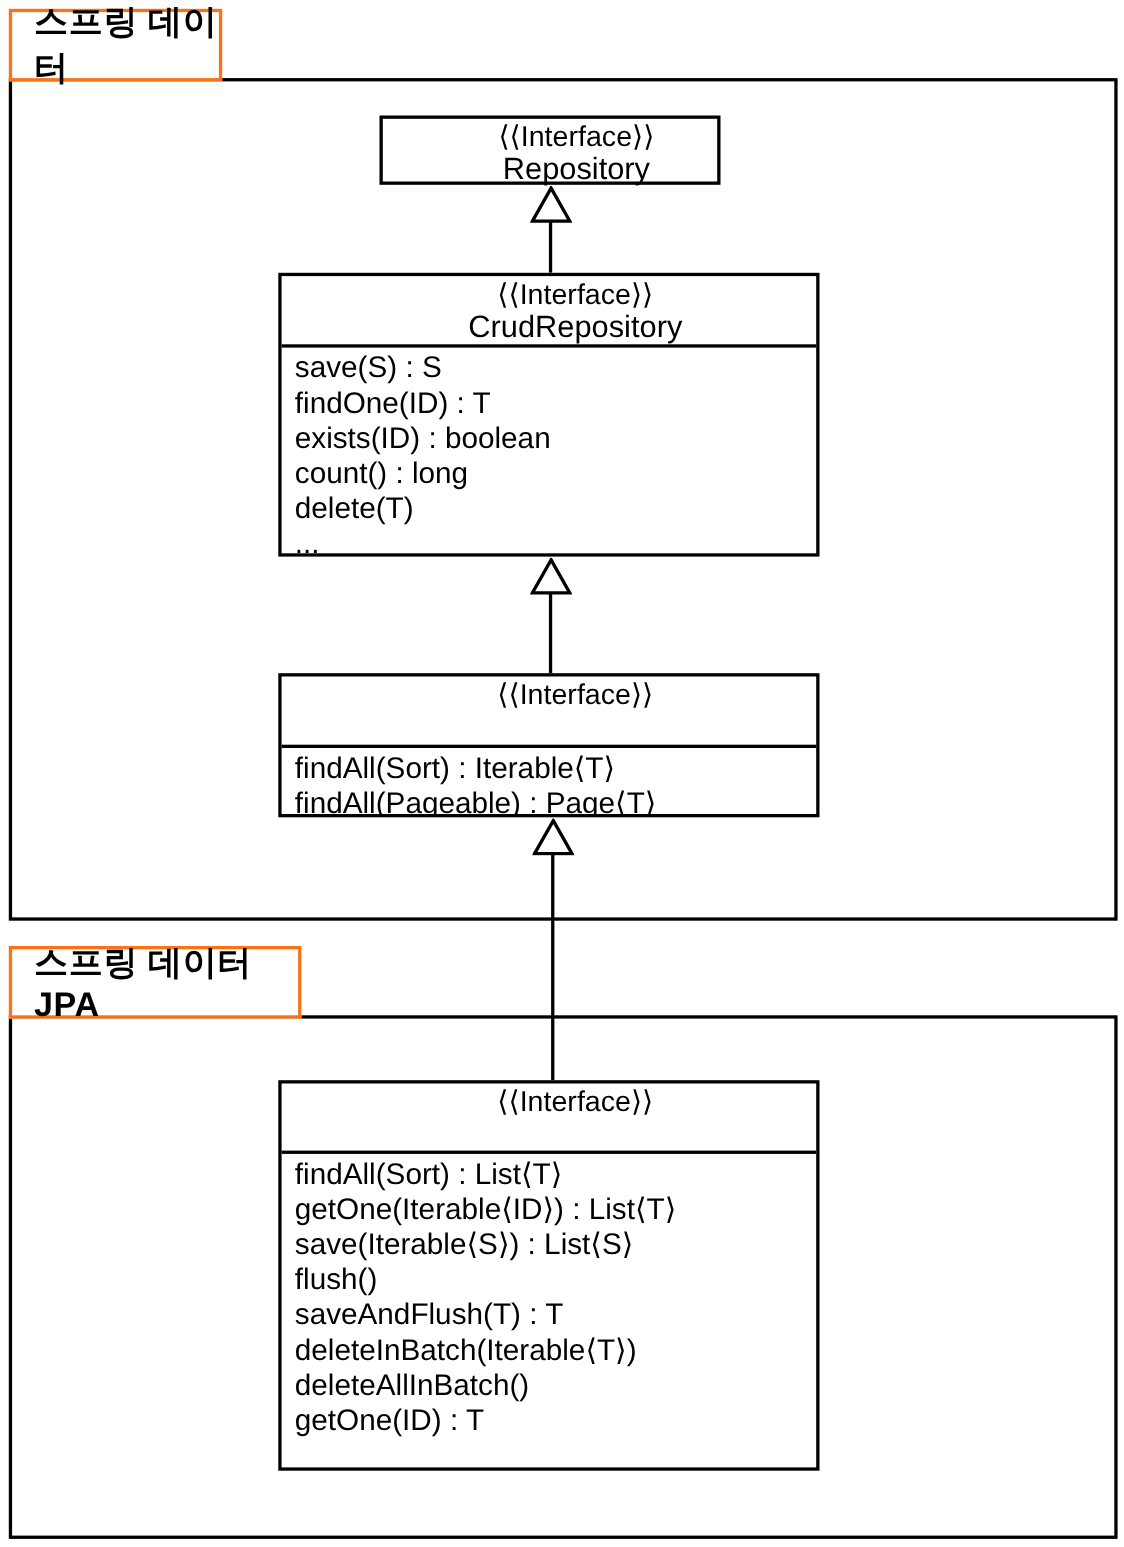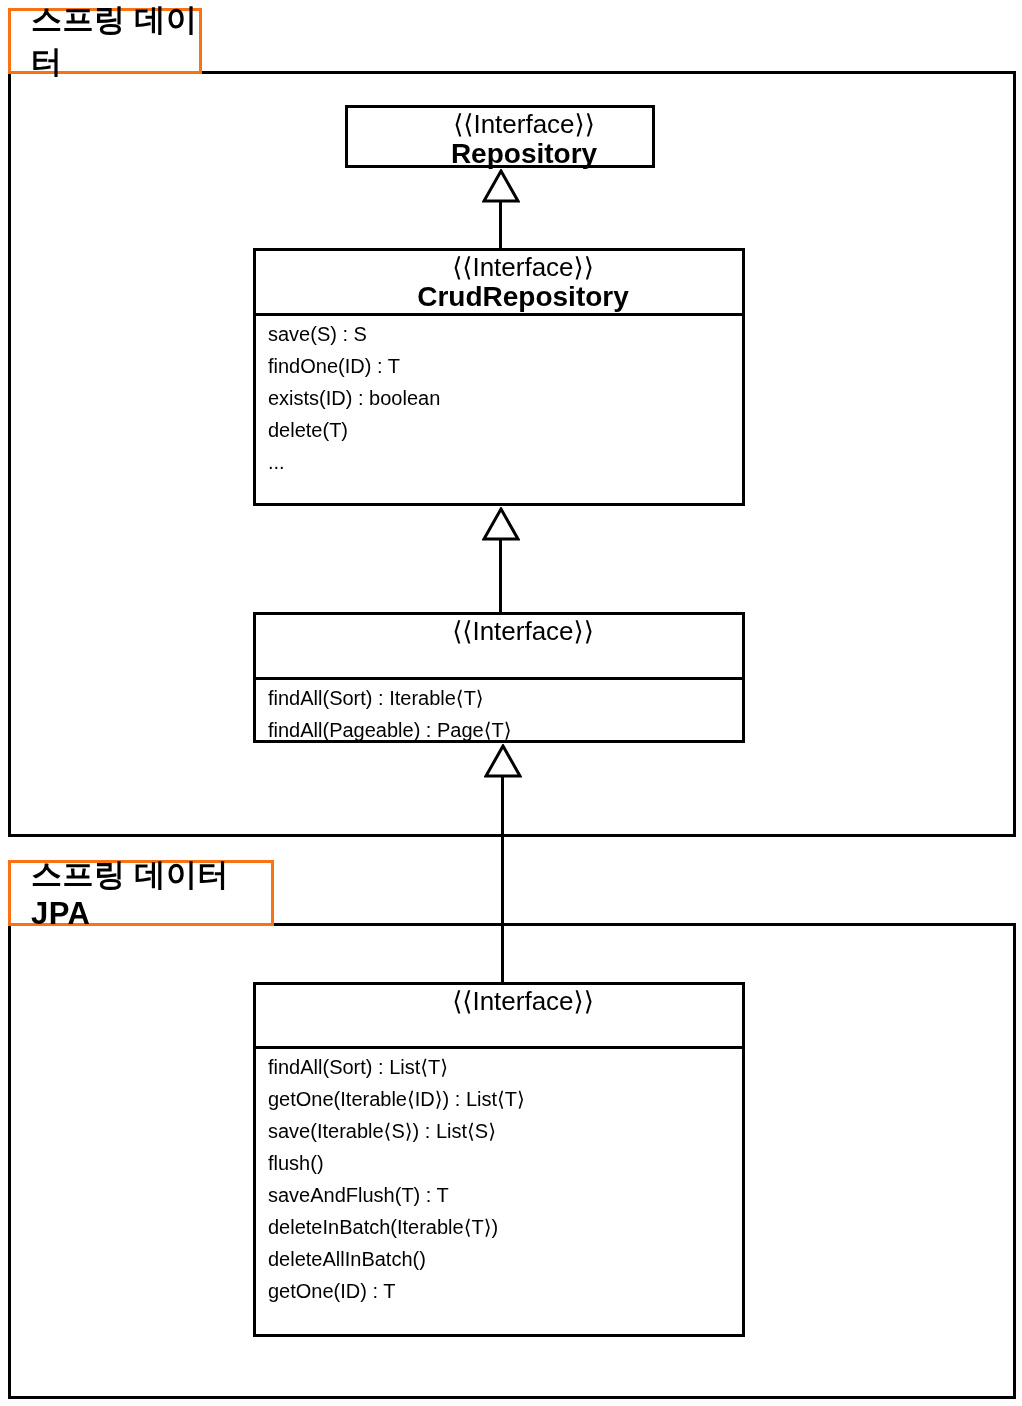--- a/index.html
+++ b/index.html
@@ -50,32 +50,32 @@
     padding-top: 1px;
     margin-left: 48px;
   }
   .stereotype {
     font-size: 26px;
     line-height: 30px;
     color: #000;
   }
   .class-name {
     font-size: 28px;
-    font-weight: bold;
+    font-weight: normal;
     line-height: 30px;
     color: #000;
   }
   .methods {
     border-top: 3px solid #000;
     flex: 1;
     padding-top: 2px;
     overflow: hidden;
   }
   .method-line {
-    font-size: 20px;
+    font-size: 27px;
     line-height: 32px;
     padding-left: 12px;
     color: #000;
     white-space: pre;
   }
   .arrow-line {
     position: absolute;
     width: 3px;
     background: #000;
     z-index: 1;
@@ -124,20 +124,21 @@
 
   <div class="class-box" style="left:253px; top:248px; width:492px; height:258px;">
     <div class="class-header" style="height:61px;">
       <div class="stereotype">⟨⟨Interface⟩⟩</div>
       <div class="class-name">CrudRepository</div>
     </div>
     <div class="methods">
         <div class="method-line">save(S) : S</div>
         <div class="method-line">findOne(ID) : T</div>
         <div class="method-line">exists(ID) : boolean</div>
+        <div class="method-line">count() : long</div>
         <div class="method-line">delete(T)</div>
         <div class="method-line">...</div>
       </div>
   </div>
 
   <div class="class-box" style="left:253px; top:612px; width:492px; height:131px;">
     <div class="class-header" style="height:61px;">
       <div class="stereotype">⟨⟨Interface⟩⟩</div>
     </div>
     <div class="methods">

